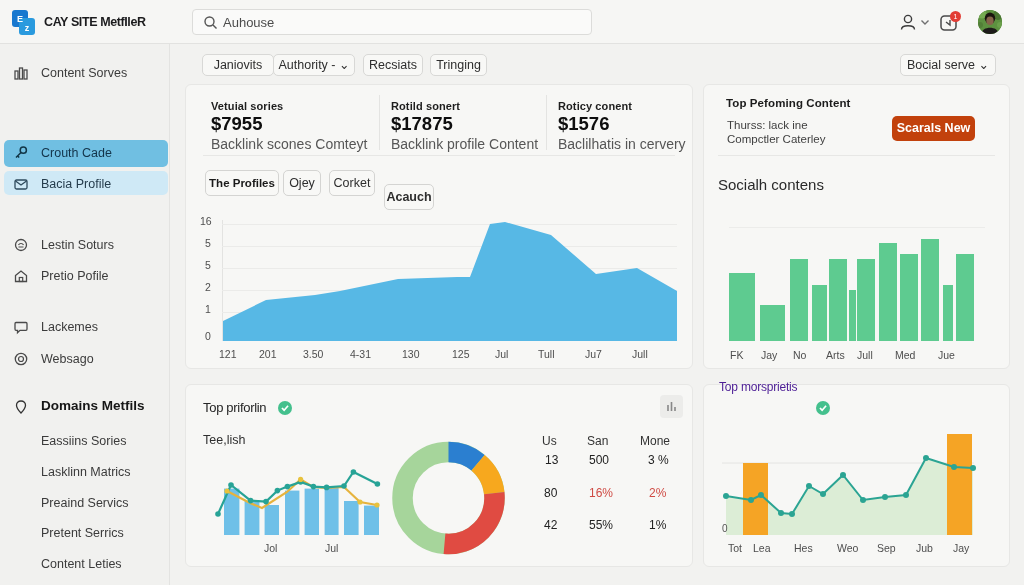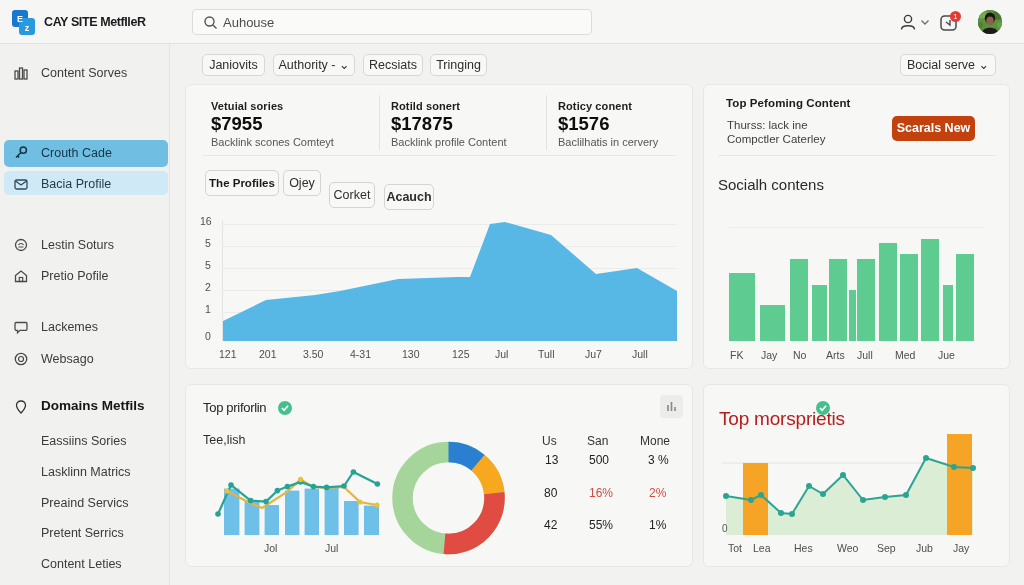--- a/index.html
+++ b/index.html
@@ -17,21 +17,21 @@
 .sitem .ic { position:absolute; left:13px; top:5px; width:16px; height:16px; }
 .sitem .tx { position:absolute; left:41px; top:6px; font-size:12.5px; color:#3b3b3b; }
 .sitem.hd .tx { font-weight:bold; font-size:13.5px; color:#161616; }
 .hl1 { position:absolute; left:4px; width:164px; height:27px; background:#70bfe2; border-radius:5px; }
 .hl2 { position:absolute; left:4px; width:164px; height:24px; background:#cfe9f6; border-radius:5px; }
 
 .tabbtn { position:absolute; top:54px; height:22px; background:#f8f8f6; border:1px solid #d8d8d6; border-radius:5px; font-size:12.5px; color:#2e2e2e; text-align:center; line-height:20px; }
 .card { position:absolute; background:#f7f7f5; border:1px solid #e7e7e5; border-radius:6px; }
 .statt { font-size:11px; color:#1e1e1e; font-weight:bold; position:absolute; letter-spacing:.1px; }
 .statv { font-size:18.5px; color:#0e0e0e; font-weight:bold; position:absolute; }
-.stats { font-size:11px; color:#565656; position:absolute; }
+.stats { font-size:14px; color:#565656; position:absolute; }
 .vline { position:absolute; width:1px; background:#e4e4e2; }
 .hline { position:absolute; height:1px; background:#e7e7e5; }
 .tab2 { position:absolute; height:26px; background:#f8f8f6; border:1px solid #d4d4d2; border-radius:5px; font-size:12.5px; color:#2e2e2e; text-align:center; line-height:24px; }
 .axisl { position:absolute; font-size:10.5px; color:#4e4e4e; }
 .grn { position:absolute; background:#5ecb90; }
 </style>
 </head>
 <body>
 <div id="page">
 
@@ -145,42 +145,42 @@
   <div class="sitem" style="top:490px;">
       <div class="tx">Preaind Servics</div>
     </div>
   <div class="sitem" style="top:520px;">
       <div class="tx">Pretent Serrics</div>
     </div>
   <div class="sitem" style="top:551px;">
       <div class="tx">Content Leties</div>
     </div>
 
-  <div class="tabbtn" style="left:202px;width:63px;">Janiovits</div>
+  <div class="tabbtn" style="left:202px;width:72px;">Janiovits</div>
   <div class="tabbtn" style="left:273px;width:82px;">Authority - ⌄</div>
   <div class="tabbtn" style="left:363px;width:60px;">Recsiats</div>
   <div class="tabbtn" style="left:430px;width:57px;">Tringing</div>
   <div class="tabbtn" style="left:900px;width:96px;top:54px;height:22px;line-height:20px;">Bocial serve ⌄</div>
 
   <div class="card" style="left:185px;top:84px;width:508px;height:285px;"></div>
   <div class="statt" style="left:211px;top:100px;">Vetuial sories</div>
   <div class="statv" style="left:211px;top:113px;">$7955</div>
   <div class="stats" style="left:211px;top:136px;">Backlink scones Comteyt</div>
   <div class="vline" style="left:379px;top:95px;height:55px;"></div>
   <div class="statt" style="left:391px;top:100px;">Rotild sonert</div>
   <div class="statv" style="left:391px;top:113px;">$17875</div>
   <div class="stats" style="left:391px;top:136px;">Backlink profile Content</div>
   <div class="vline" style="left:546px;top:95px;height:55px;"></div>
   <div class="statt" style="left:558px;top:100px;">Roticy conent</div>
   <div class="statv" style="left:558px;top:113px;">$1576</div>
   <div class="stats" style="left:558px;top:136px;">Baclilhatis in cervery</div>
   <div class="hline" style="left:203px;top:155px;width:472px;"></div>
   <div class="tab2" style="left:205px;top:170px;width:74px;font-weight:bold;color:#1a1a1a;font-size:11.5px;">The Profiles</div>
   <div class="tab2" style="left:283px;top:170px;width:38px;">Ojey</div>
-  <div class="tab2" style="left:329px;top:170px;width:46px;margin-top:12px;">Corket</div>
+  <div class="tab2" style="left:329px;top:170px;width:46px;">Corket</div>
   <div class="tab2" style="left:384px;top:184px;width:50px;font-weight:bold;">Acauch</div>
 
   <div class="vline" style="left:222px;top:220px;height:121px;background:#e3e3e1;"></div>
   <div class="hline" style="left:222px;top:224px;width:455px;background:#ebebe9;"></div>
   <div class="hline" style="left:222px;top:246px;width:455px;background:#ebebe9;"></div>
   <div class="hline" style="left:222px;top:268px;width:455px;background:#ebebe9;"></div>
   <div class="hline" style="left:222px;top:290px;width:455px;background:#ebebe9;"></div>
   <div class="hline" style="left:222px;top:312px;width:455px;background:#ebebe9;"></div>
   <svg style="position:absolute;left:218px;top:210px;" width="462" height="132" viewBox="0 0 462 132">
     <polygon fill="#57b8e5" points="5,111 48,90 97,85 122,81 180,69 239,67 252,67 272,14 287,12 333,25 378,64 419,58 459,81 459,131 5,131"></polygon>
@@ -297,21 +297,21 @@
   <div class="axisl" style="left:589px;top:453px;font-size:12px;color:#222;">500</div>
   <div class="axisl" style="left:648px;top:453px;font-size:12px;color:#222;">3 %</div>
   <div class="axisl" style="left:544px;top:486px;font-size:12px;color:#222;">80</div>
   <div class="axisl" style="left:589px;top:486px;font-size:12px;color:#cf4b44;">16%</div>
   <div class="axisl" style="left:649px;top:486px;font-size:12px;color:#cf4b44;">2%</div>
   <div class="axisl" style="left:544px;top:518px;font-size:12px;color:#222;">42</div>
   <div class="axisl" style="left:589px;top:518px;font-size:12px;color:#222;">55%</div>
   <div class="axisl" style="left:649px;top:518px;font-size:12px;color:#222;">1%</div>
 
   <div class="card" style="left:703px;top:384px;width:307px;height:183px;"></div>
-  <div style="position:absolute;left:719px;top:408px;font-size:19px;color:#b91c1c;letter-spacing:-0.2px;">Top morsprietis</div>
+  <div style="position:absolute;left:719px;top:380px;font-size:12px;color:#4c1d95;letter-spacing:-0.2px;">Top morsprietis</div>
   <svg style="position:absolute;left:816px;top:401px;" width="14" height="14" viewBox="0 0 16 16">
       <circle cx="8" cy="8" r="8" fill="#44c08d"></circle>
       <path d="M4.5 8 L7 10.5 L11.5 5.5" fill="none" stroke="#fff" stroke-width="1.9"></path>
     </svg>
   <svg style="position:absolute;left:716px;top:425px;" width="264" height="110" viewBox="0 0 264 110">
     <line x1="6" y1="38" x2="258" y2="38" stroke="#e4e4e2" stroke-width="1"></line>
     <polygon fill="#dcedd6" points="10,71 35,75 45,70 65,88 76,89 93,61 107,69 127,50 147,75 169,72 190,70 210,33 238,42 257,43 257,110 10,110"></polygon>
     <rect x="27" y="38" width="25" height="72" fill="#f5a425"></rect>
     <rect x="231" y="9" width="25" height="101" fill="#f5a425"></rect>
     <polyline fill="none" stroke="#2ba493" stroke-width="2" points="10,71 35,75 45,70 65,88 76,89 93,61 107,69 127,50 147,75 169,72 190,70 210,33 238,42 257,43"></polyline>

